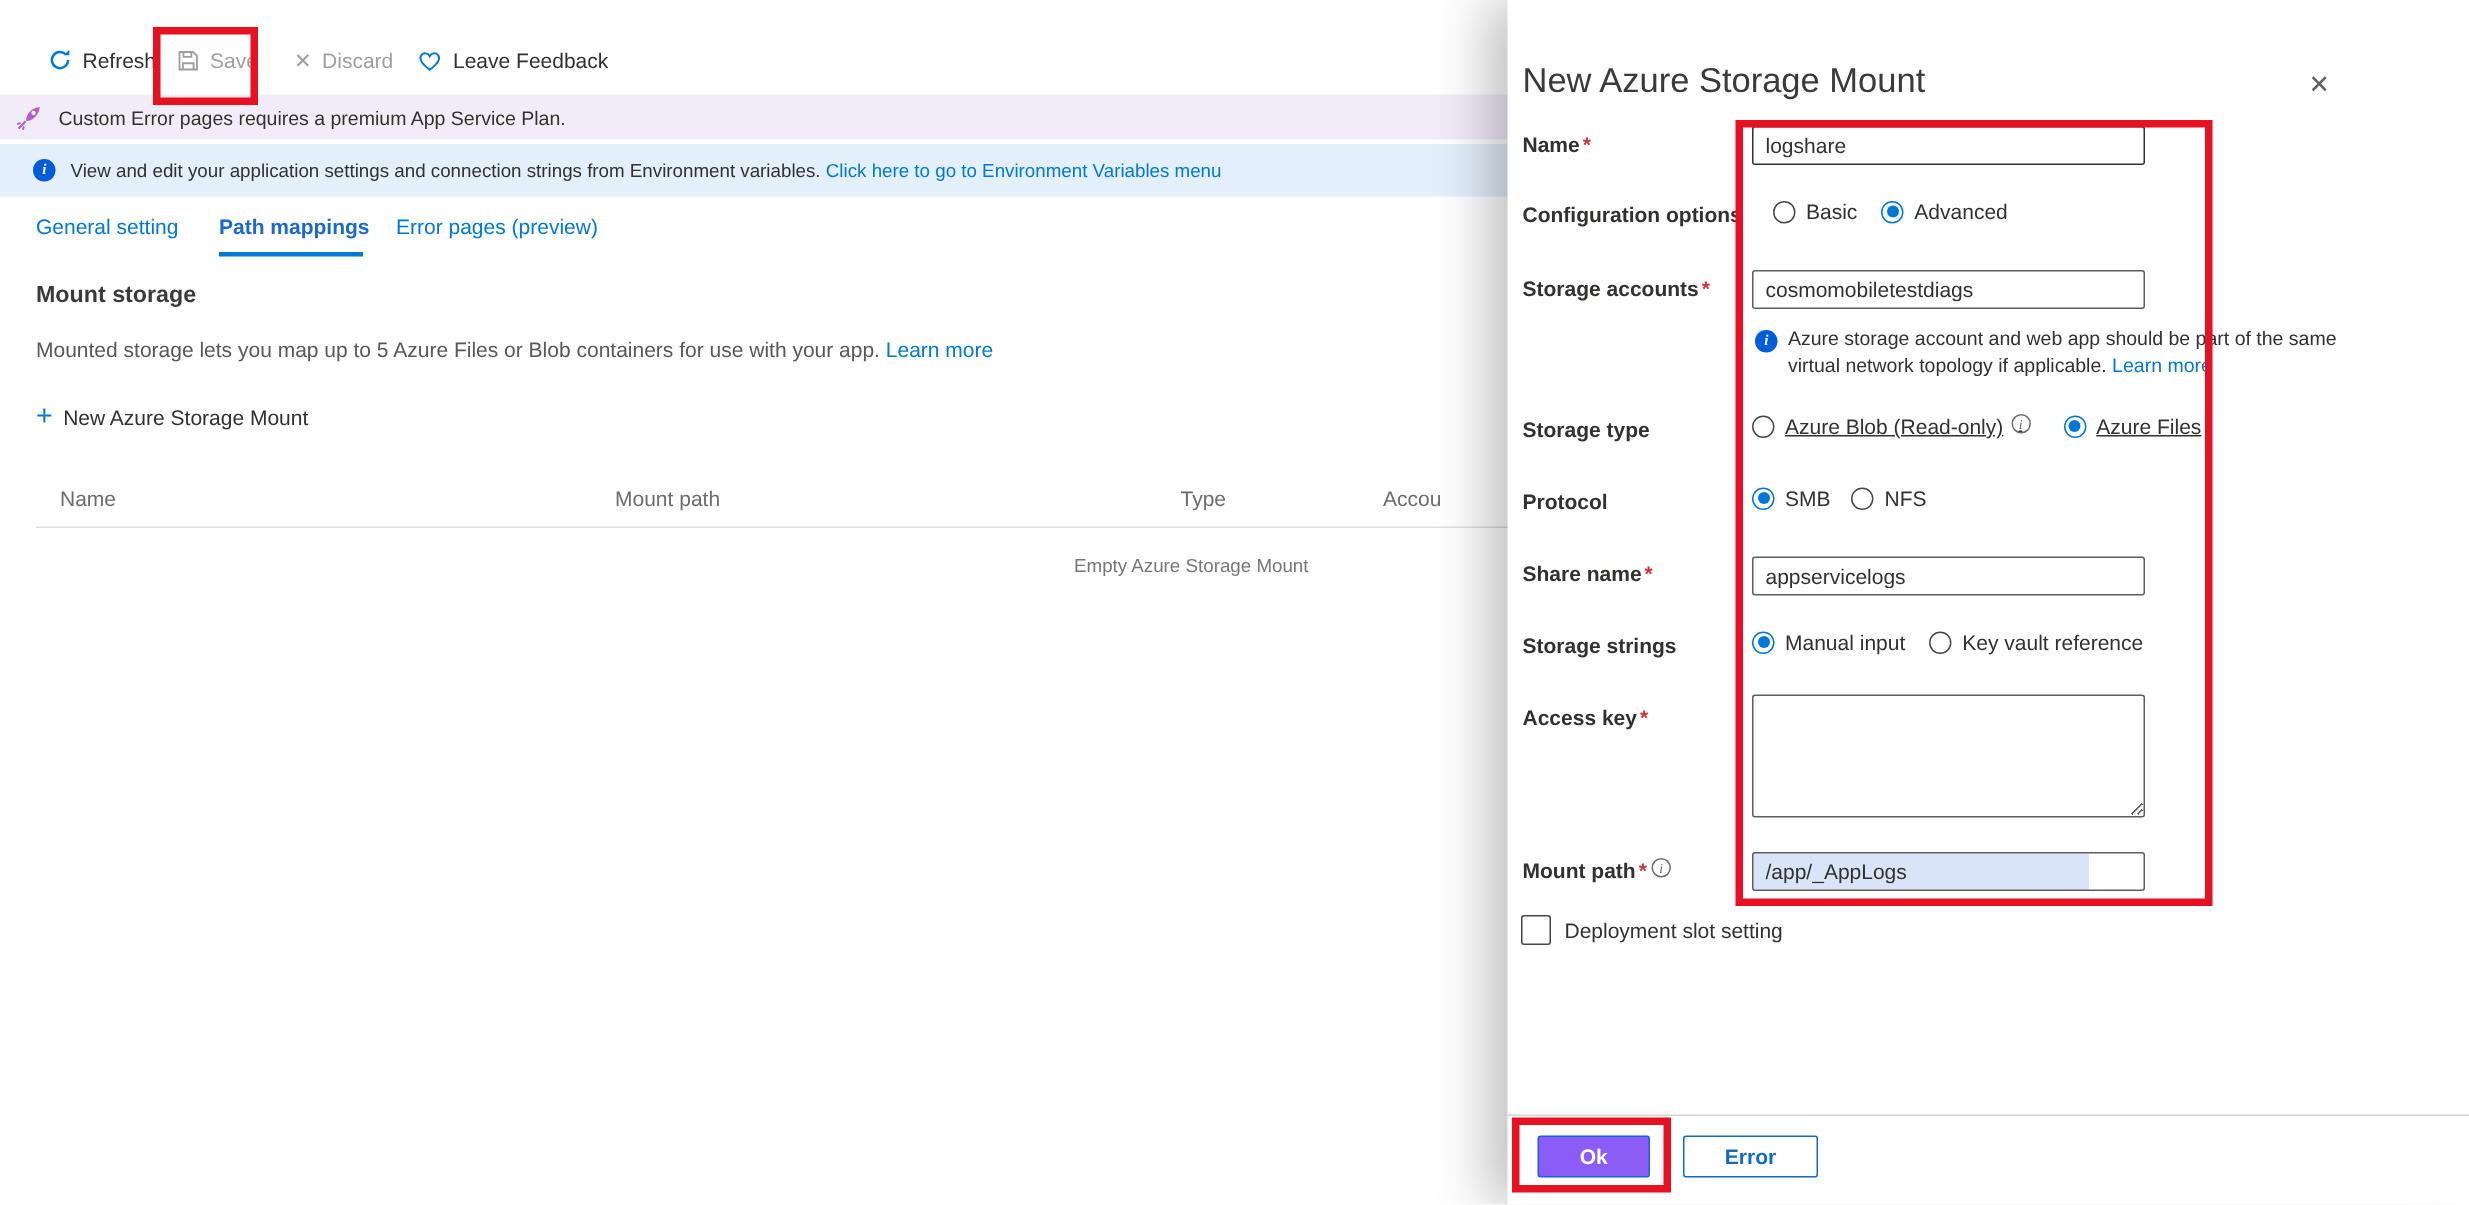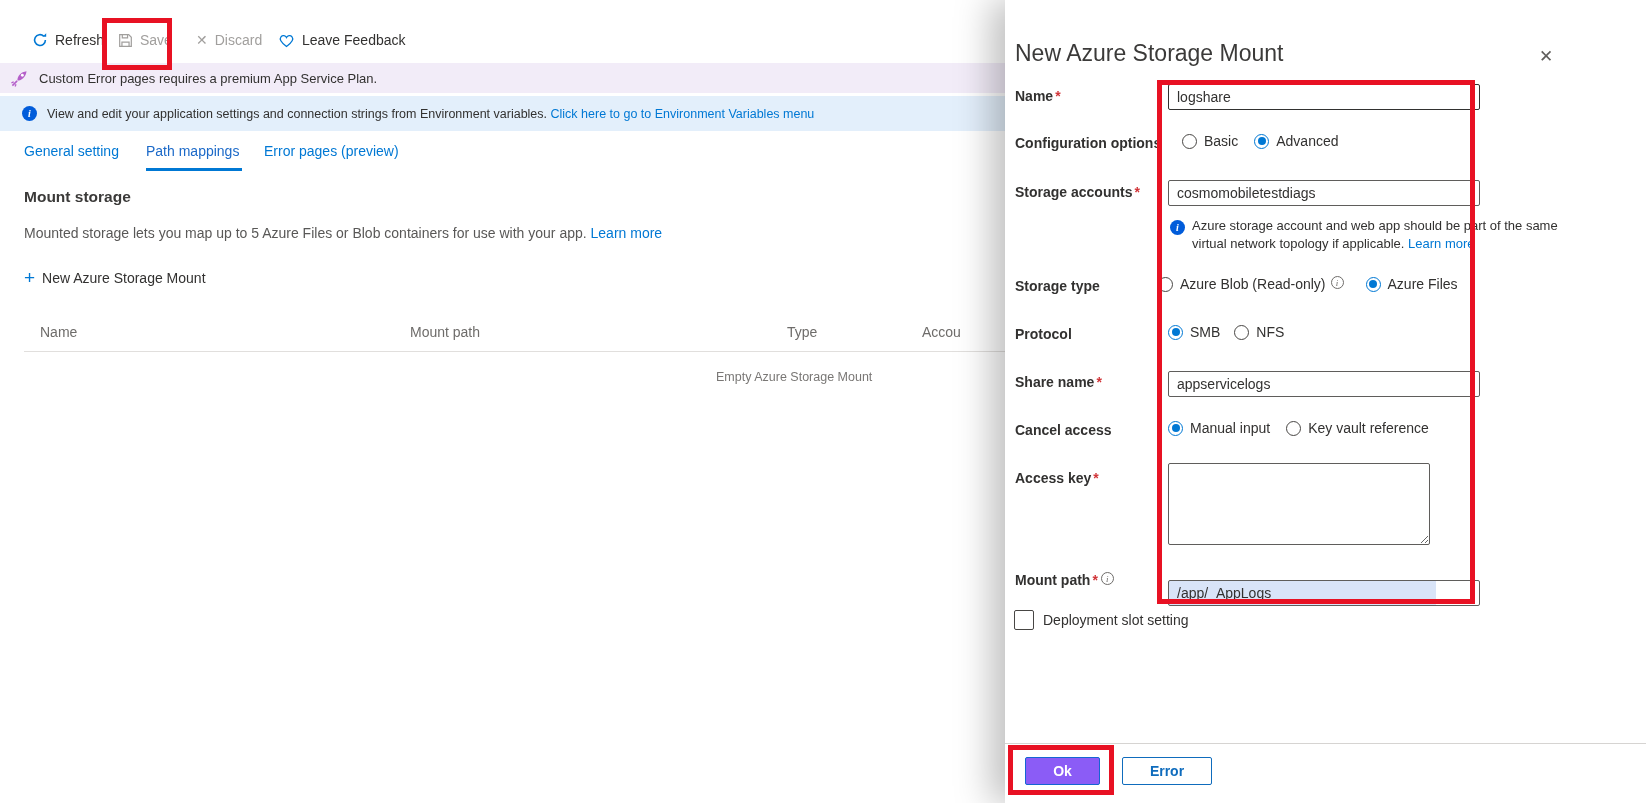--- a/index.html
+++ b/index.html
@@ -18,41 +18,41 @@
   .banner-purple { background:#f2ecf8; }
   .banner-blue { background:#e3effb; font-size:12.5px; padding-left:22px; }
   .info-filled { flex:0 0 auto; width:15px; height:15px; border-radius:50%; background:#015cda; color:#fff;
                  display:inline-flex; align-items:center; justify-content:center;
                  font:italic 700 10px "Liberation Serif", serif; }
   .info-filled::before { content:"i"; }
   .link { color:#0078d4; text-decoration:none; cursor:pointer; }
 
   
   .tab { font-size:14px; color:#0078d4; cursor:pointer; }
-  .tab.active { color:#1b69c8; font-weight:400; }
+  .tab.active { color:#1b69c8; font-weight:700; }
   .tab-underline { background:#0078d4; height:3px; }
 
   
   .h2 { font-size:15.5px; font-weight:700; color:#3b3a39; }
   .desc { font-size:14px; color:#595857; }
   .plus-icon::before { content:"+"; color:#0078d4; font-size:19px; font-weight:400; line-height:1; }
   .th { font-size:14px; color:#6e6c6a; }
   .divider { background:#e1dfdd; height:1px; }
   .empty-msg { font-size:12.5px; color:#797775; }
 
   
   .panel { position:absolute; left:1005px; top:0; width:641px; height:803px; background:#fff;
            box-shadow:-14px 0 34px rgba(0,0,0,.25); z-index:10; }
   .panel-title { font-size:23px; font-weight:400; color:#3b3a39; }
   .close-x { font-size:17px; color:#605e5c; cursor:pointer; }
   .lab { font-size:14px; font-weight:600; color:#323130; }
   .req::after { content:"*"; color:#d13438; margin-left:2px; }
-  .tb { height:26px; width:312px; border:1px solid #5f5d5b; border-radius:2px; padding:0 8px;
+  .tb { height:26px; width:262px; border:1px solid #5f5d5b; border-radius:2px; padding:0 8px;
         font:14px "Liberation Sans", sans-serif; color:#323130; background:#fff; }
-  .tb.sel-bg { background:linear-gradient(to right, #d9e4f8 0 86%, #ffffff 86%);margin-top:12px; }
+  .tb.sel-bg { background:linear-gradient(to right, #d9e4f8 0 86%, #ffffff 86%); }
   .ta { width:262px; height:82px; border:1px solid #5f5d5b; border-radius:2px; resize:both;
         font:14px "Liberation Sans", sans-serif; padding:4px 8px; }
   .rrow { display:flex; align-items:center; gap:22px; }
   .ropt { display:inline-flex; align-items:center; gap:7px; font-size:14px; color:#323130; cursor:pointer; }
   .radio { width:15px; height:15px; border-radius:50%; border:1px solid #484644; background:#fff; position:relative; flex:0 0 auto; }
   .radio.sel { border-color:#0078d4; }
   .radio.sel::after { content:""; position:absolute; inset:2.5px; border-radius:50%; background:#0078d4; }
   .info-outline { width:13px; height:13px; border-radius:50%; border:1px solid #6e6c6a; color:#6e6c6a;
                   display:inline-flex; align-items:center; justify-content:center;
                   font:italic 9px "Liberation Serif", serif; flex:0 0 auto; }
@@ -167,21 +167,21 @@
     <div class="abs lab req" style="left:10px; top:184px;">Storage accounts</div>
     <input class="abs tb" style="left: 163px; top: 180px;" value="cosmomobiletestdiags">
 
     <span class="abs info-filled" style="left:165px; top:220px;"></span>
     <div class="abs note" style="left:187px; top:217px; width:382px;">
       <span>Azure storage account and web app should be part of the same virtual network topology if applicable.</span>
       <span class="link">Learn more</span>
     </div>
 
     <div class="abs lab" style="left:10px; top:278px;">Storage type</div>
-    <div class="abs rrow" style="left:153px; top:276px;">
+    <div class="abs rrow" style="left:163px; top:276px;text-decoration:underline;">
       <span class="ropt">
         <span class="radio"></span>
         <span>Azure Blob (Read-only)</span>
         <span class="info-outline" style="margin-left:-2px; align-self:flex-start;"></span>
       </span>
       <span class="ropt">
         <span class="radio sel"></span>
         <span>Azure Files</span>
       </span>
     </div>
@@ -194,21 +194,21 @@
       </span>
       <span class="ropt">
         <span class="radio"></span>
         <span>NFS</span>
       </span>
     </div>
 
     <div class="abs lab req" style="left:10px; top:374px;">Share name</div>
     <input class="abs tb" style="left: 163px; top: 371px;" value="appservicelogs">
 
-    <div class="abs lab" style="left:10px; top:422px;">Cancel access</div>
+    <div class="abs lab" style="left:10px; top:422px;">Storage strings</div>
     <div class="abs rrow" style="left:163px; top:420px; gap:16px;">
       <span class="ropt">
         <span class="radio sel"></span>
         <span>Manual input</span>
       </span>
       <span class="ropt">
         <span class="radio"></span>
         <span>Key vault reference</span>
       </span>
     </div>

